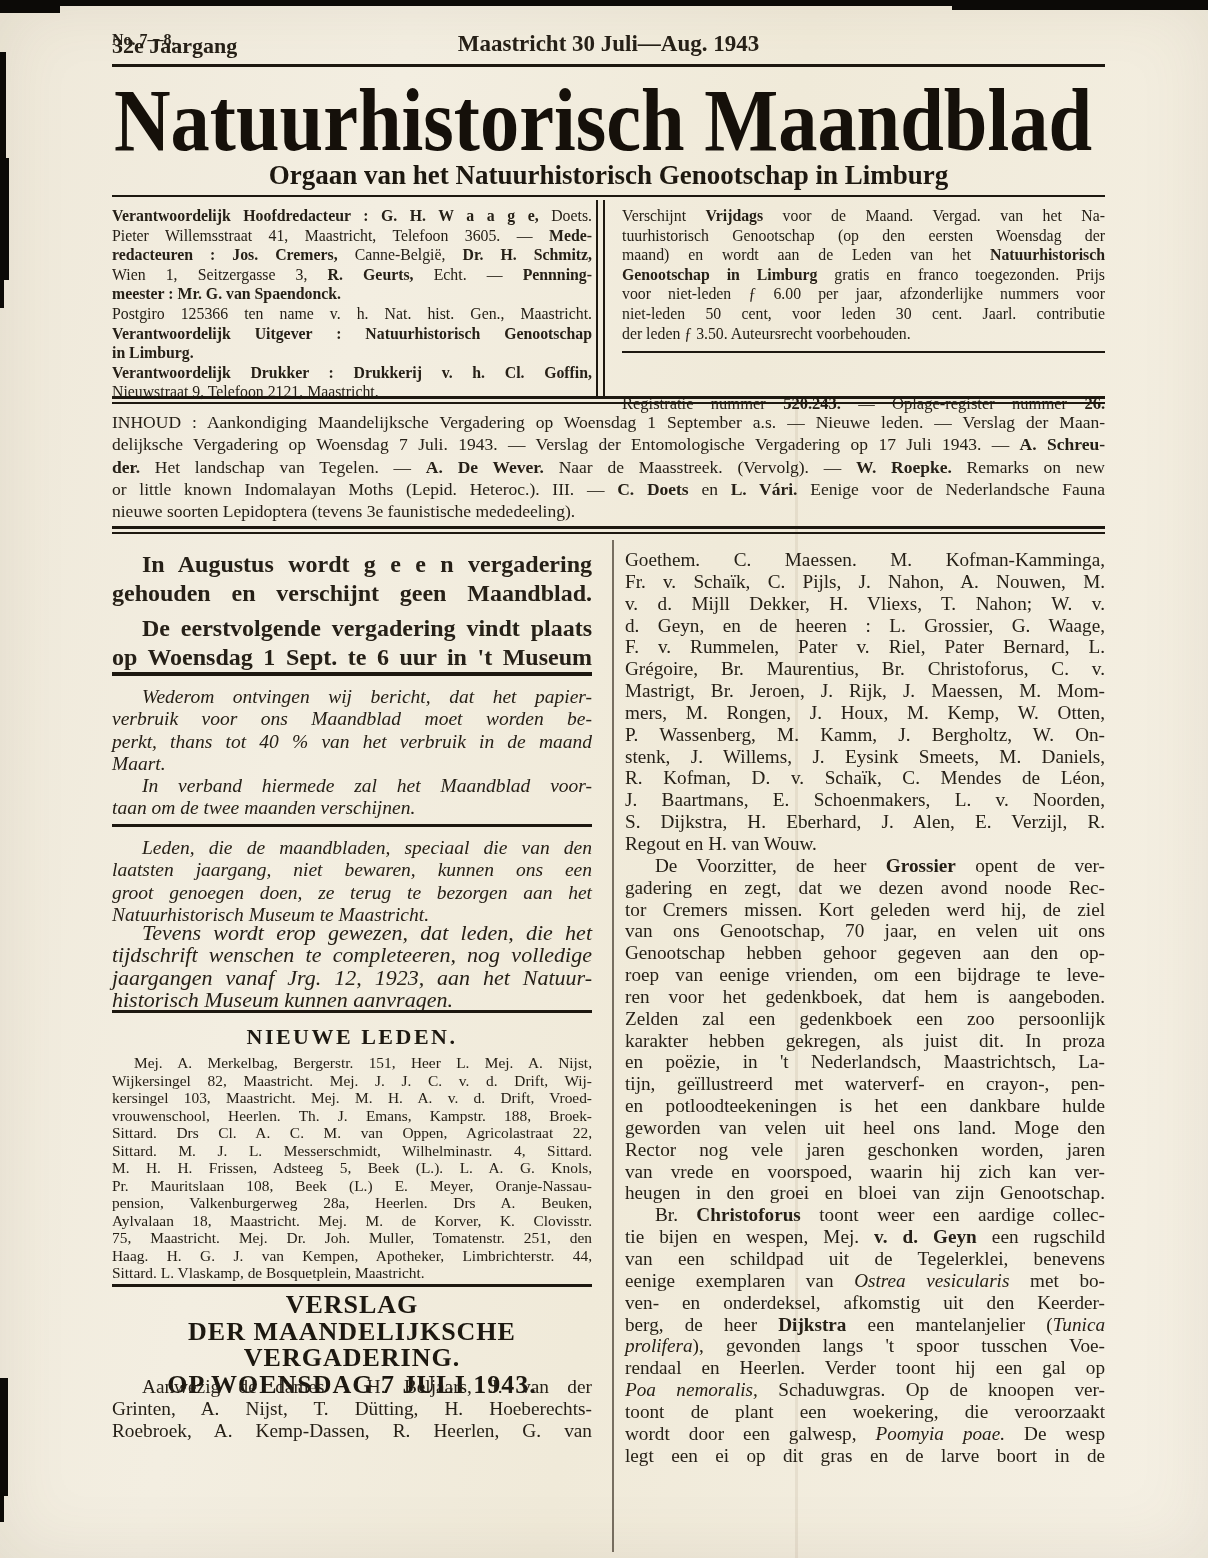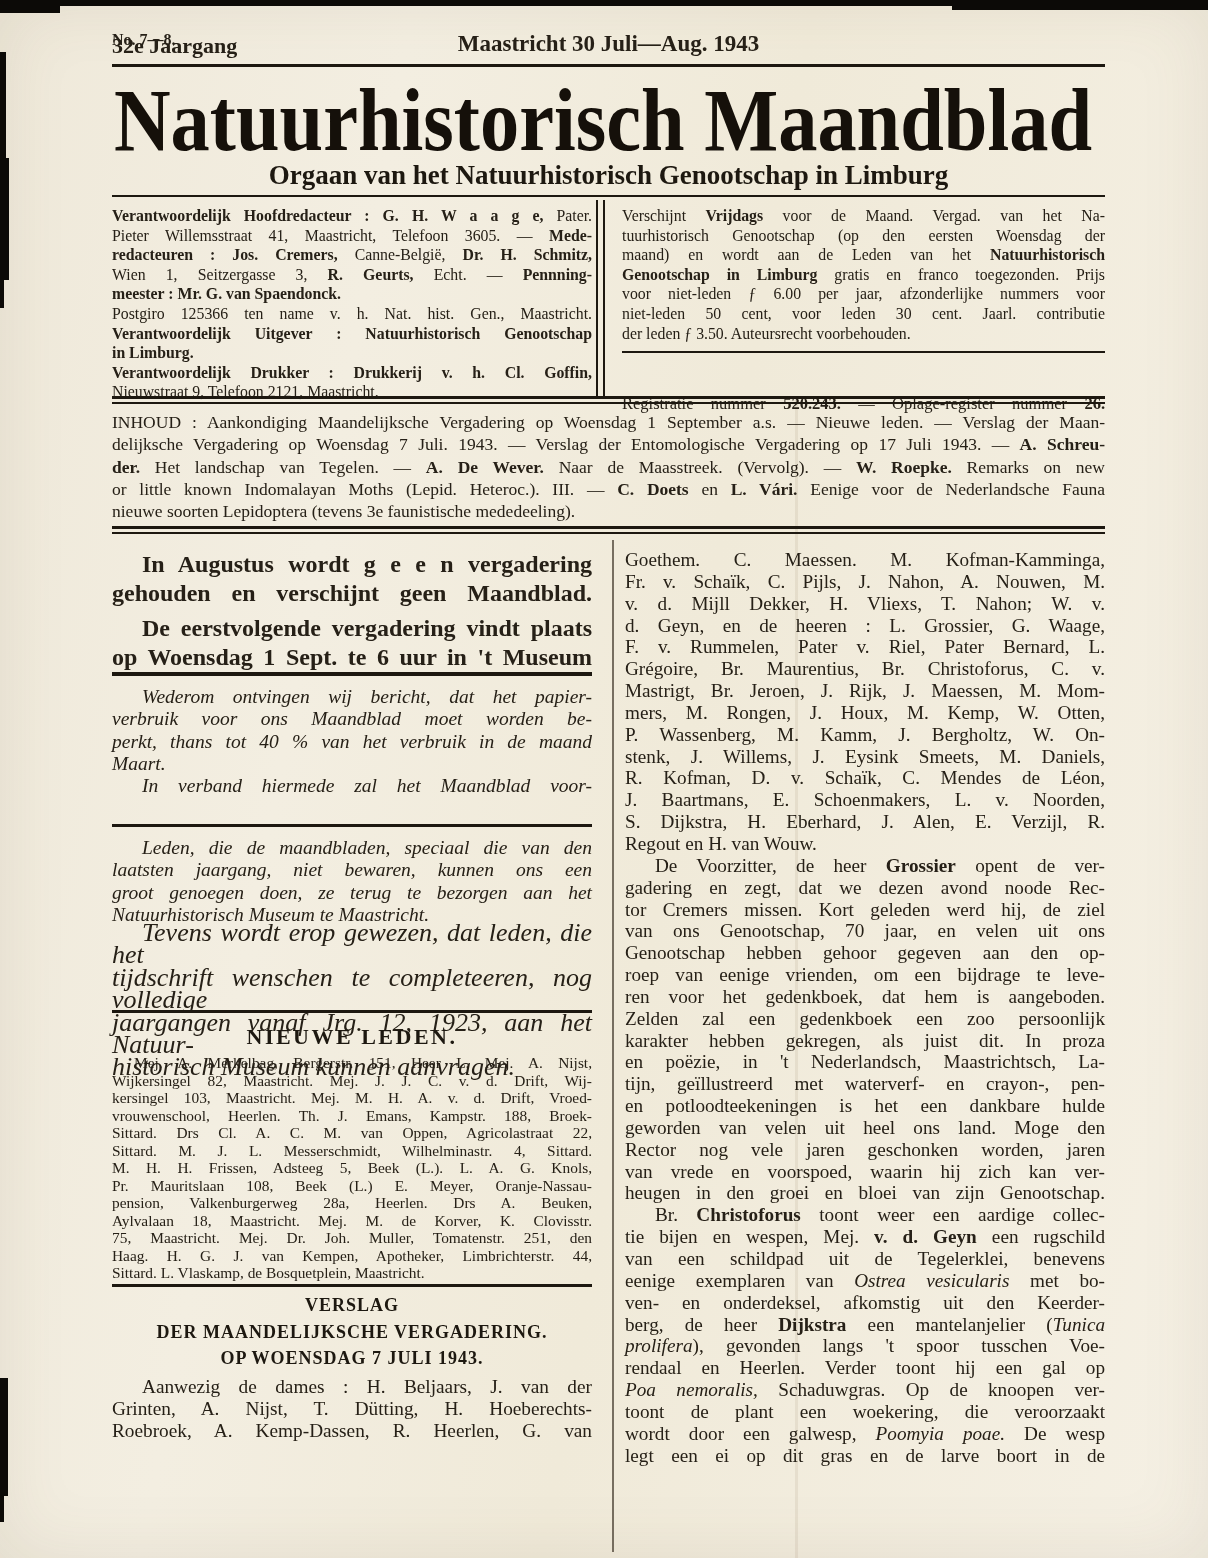--- a/index.html
+++ b/index.html
@@ -31,25 +31,25 @@
   #mast-div{left:596px;top:200px;height:197px;width:5px;border-left:2px solid #1d1810;border-right:2px solid #1d1810;}
   
   #inhoud{left:112px;top:411px;width:993px;font-size:17.5px;line-height:22.3px;}
   
   .lcol{left:112px;width:480px;}
   #ann1{top:550px;font-size:24px;line-height:29px;}
   #ann2{top:614px;font-size:24px;line-height:29px;}
   #itA{top:686px;font-size:19.5px;line-height:22.4px;}
   #itB{top:775px;font-size:19.5px;line-height:22.4px;}
   #itC{top:837px;font-size:19.5px;line-height:22.4px;}
-  #itD{top:922px;font-size:26px;line-height:22.4px;}
+  #itD{top:922px;font-size:22px;line-height:22.4px;}
   #nl-head{top:1024px;text-align:center;font-size:22px;font-weight:bold;letter-spacing:2.5px;color:#1d1810;}
   #nl-list{top:1054px;font-size:15.4px;line-height:17.5px;}
   #nl-list .ln.ind{text-indent:22px;}
-  #verslag-head{top:1292px;font-size:18px;line-height:26.5px;letter-spacing:1px;color:#1d1810;}
+  #verslag-head{top:1292px;font-size:26px;line-height:26.5px;letter-spacing:1px;color:#1d1810;}
   #attendees{top:1376px;font-size:19.3px;line-height:21.8px;}
   
   #rcol{left:625px;top:549px;width:480px;font-size:19.2px;line-height:21.85px;}
   #body-div{left:612px;top:540px;width:2px;height:1012px;background:#4d4437;opacity:.75;}
   #crease{left:795px;top:400px;width:3px;height:1158px;background:rgba(125,100,70,.10);}
 </style>
 </head>
 <body>
 
 <div id="stage">
@@ -71,21 +71,21 @@
 
   <div id="title-wrap" class="abs">
     <svg width="987" height="100" viewBox="0 0 987 100">
       <text x="493" y="78" text-anchor="middle" textLength="978" lengthAdjust="spacingAndGlyphs" style="font-family:'Liberation Serif','DejaVu Serif',serif;font-weight:bold;font-size:88px;fill:#15100a;">Natuurhistorisch Maandblad</text>
     </svg>
   </div>
   <div id="subtitle" class="abs">Orgaan van het Natuurhistorisch Genootschap in Limburg</div>
   <div class="hrule" style="left:112px;top:195px;width:993px;height:2px;"></div>
 
   <div id="mast-left" class="abs">
-      <div class="ln j"><span class="f-b">Verantwoordelijk Hoofdredacteur : G. H. W a a g e,</span><span class="f-n"> Pater.</span></div>
+      <div class="ln j"><span class="f-b">Verantwoordelijk Hoofdredacteur : G. H. W a a g e,</span><span class="f-n"> Doets.</span></div>
       <div class="ln j"><span class="f-n">Pieter Willemsstraat 41, Maastricht, Telefoon 3605. — </span><span class="f-b">Mede-</span></div>
       <div class="ln j"><span class="f-b">redacteuren : Jos. Cremers,</span><span class="f-n"> Canne-België, </span><span class="f-b">Dr. H. Schmitz,</span></div>
       <div class="ln j"><span class="f-n">Wien 1, Seitzergasse 3, </span><span class="f-b">R. Geurts,</span><span class="f-n"> Echt. — </span><span class="f-b">Pennning-</span></div>
       <div class="ln"><span class="f-b">meester : Mr. G. van Spaendonck.</span></div>
       <div class="ln j"><span class="f-n">Postgiro 125366 ten name v. h. Nat. hist. Gen., Maastricht.</span></div>
       <div class="ln j"><span class="f-b">Verantwoordelijk Uitgever : Natuurhistorisch Genootschap</span></div>
       <div class="ln"><span class="f-b">in Limburg.</span></div>
       <div class="ln j"><span class="f-b">Verantwoordelijk Drukker : Drukkerij v. h. Cl. Goffin,</span></div>
       <div class="ln"><span class="f-n">Nieuwstraat 9, Telefoon 2121, Maastricht.</span></div>
     </div>
@@ -127,20 +127,21 @@
     </div>
   <div class="hrule" style="left:112px;top:672px;width:480px;height:4px;"></div>
   <div id="itA" class="abs lcol">
       <div class="ln j ind"><span class="f-i">Wederom ontvingen wij bericht, dat het papier-</span></div>
       <div class="ln j"><span class="f-i">verbruik voor ons Maandblad moet worden be-</span></div>
       <div class="ln j"><span class="f-i">perkt, thans tot 40 % van het verbruik in de maand</span></div>
       <div class="ln"><span class="f-i">Maart.</span></div>
     </div>
   <div id="itB" class="abs lcol">
       <div class="ln j ind"><span class="f-i">In verband hiermede zal het Maandblad voor-</span></div>
+      <div class="ln"><span class="f-i">taan om de twee maanden verschijnen.</span></div>
     </div>
   <div class="hrule" style="left:112px;top:824px;width:480px;height:3px;"></div>
   <div id="itC" class="abs lcol">
       <div class="ln j ind"><span class="f-i">Leden, die de maandbladen, speciaal die van den</span></div>
       <div class="ln j"><span class="f-i">laatsten jaargang, niet bewaren, kunnen ons een</span></div>
       <div class="ln j"><span class="f-i">groot genoegen doen, ze terug te bezorgen aan het</span></div>
       <div class="ln"><span class="f-i">Natuurhistorisch Museum te Maastricht.</span></div>
     </div>
   <div id="itD" class="abs lcol">
       <div class="ln j ind"><span class="f-i">Tevens wordt erop gewezen, dat leden, die het</span></div>

